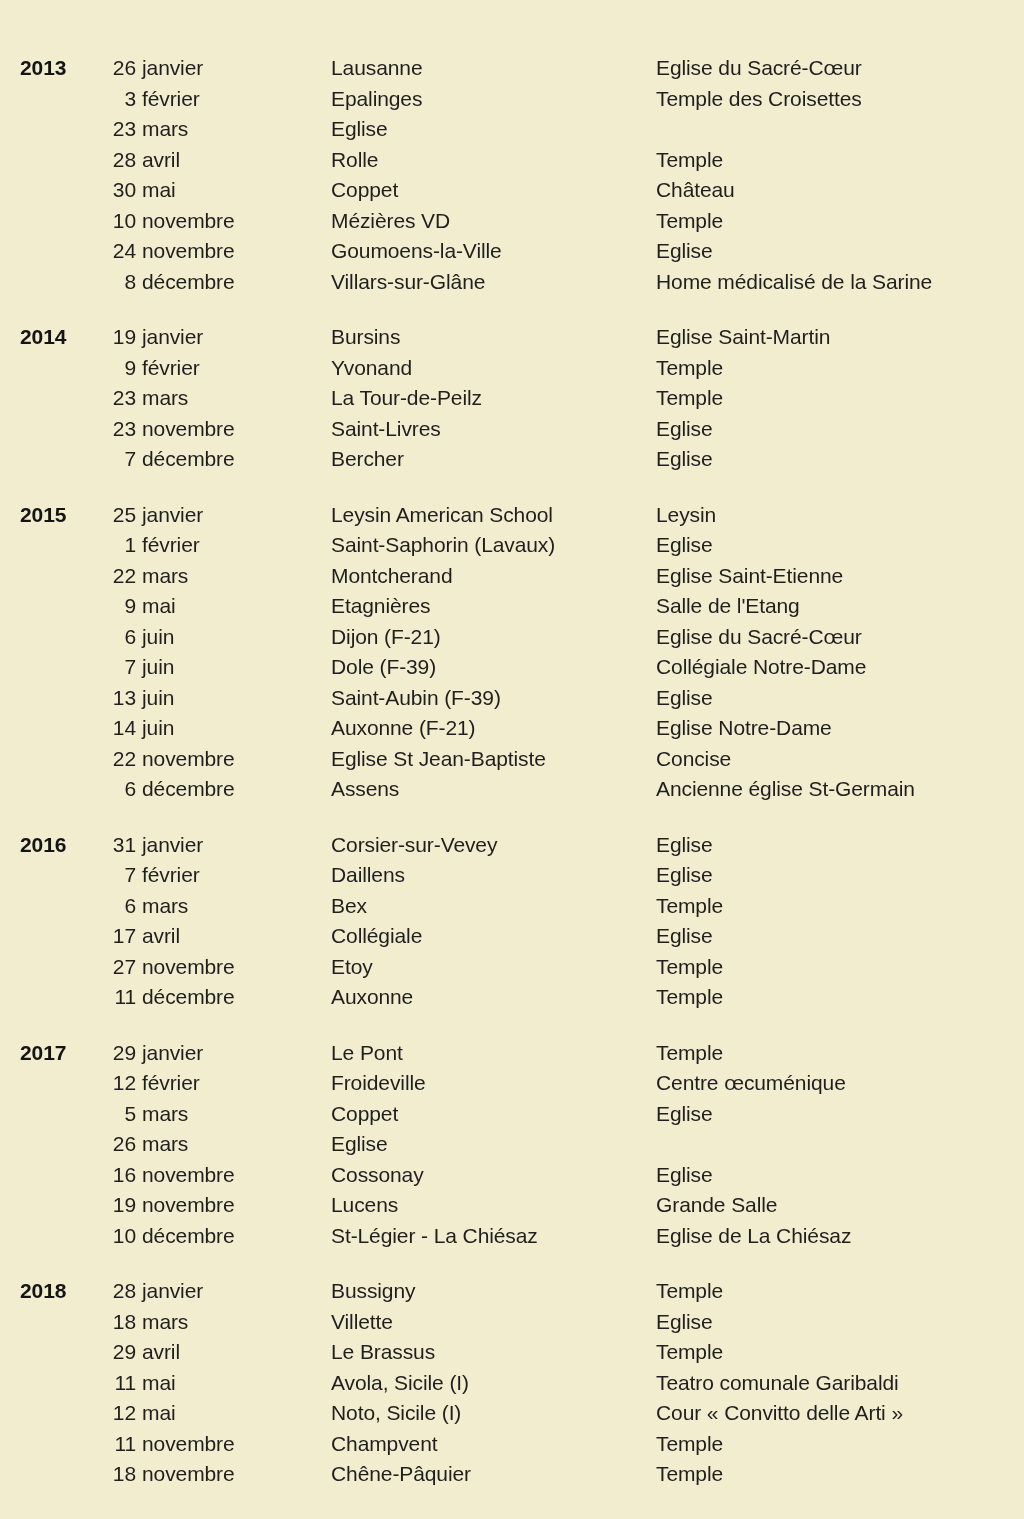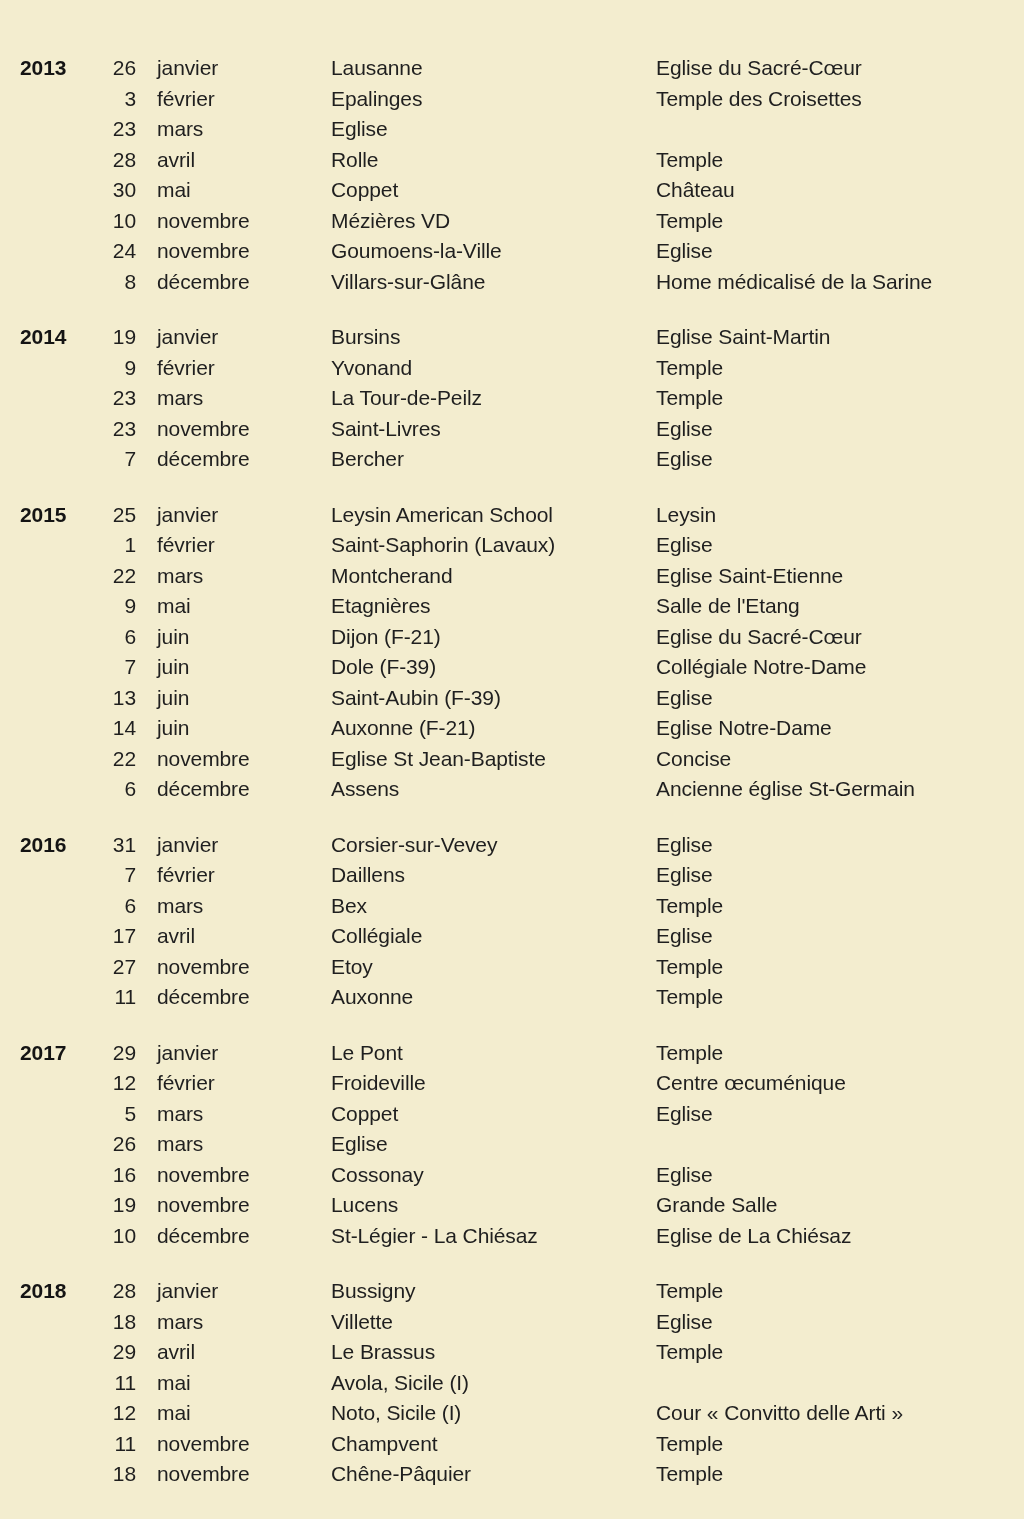--- a/index.html
+++ b/index.html
@@ -32,21 +32,21 @@
   .col.year {
     font-weight: 700;
     color: #141414;
   }
   .col.date .day {
     display: inline-block;
     width: 27px;
     text-align: right;
   }
   .col.date .month {
-    margin-left: 21px;
+    margin-left: 6px;
   }
 </style>
 </head>
 <body style="background: rgb(243, 237, 207); color: rgb(31, 31, 31);">
 
 <main class="doc">
     <section class="year-section">
       <div class="row">
     <div class="col year">2013</div>
     <div class="col date"><span class="day">26</span><span class="month">janvier</span></div>
@@ -286,20 +286,21 @@
       <div class="row">
     <div class="col year"></div>
     <div class="col date"><span class="day">29</span><span class="month">avril</span></div>
     <div class="col place">Le Brassus</div>
     <div class="col venue">Temple</div>
   </div>
       <div class="row">
     <div class="col year"></div>
     <div class="col date"><span class="day">11</span><span class="month">mai</span></div>
     <div class="col place">Avola, Sicile (I)</div>
+    <div class="col venue">Teatro comunale Garibaldi</div>
   </div>
       <div class="row">
     <div class="col year"></div>
     <div class="col date"><span class="day">12</span><span class="month">mai</span></div>
     <div class="col place">Noto, Sicile (I)</div>
     <div class="col venue">Cour « Convitto delle Arti »</div>
   </div>
       <div class="row">
     <div class="col year"></div>
     <div class="col date"><span class="day">11</span><span class="month">novembre</span></div>

